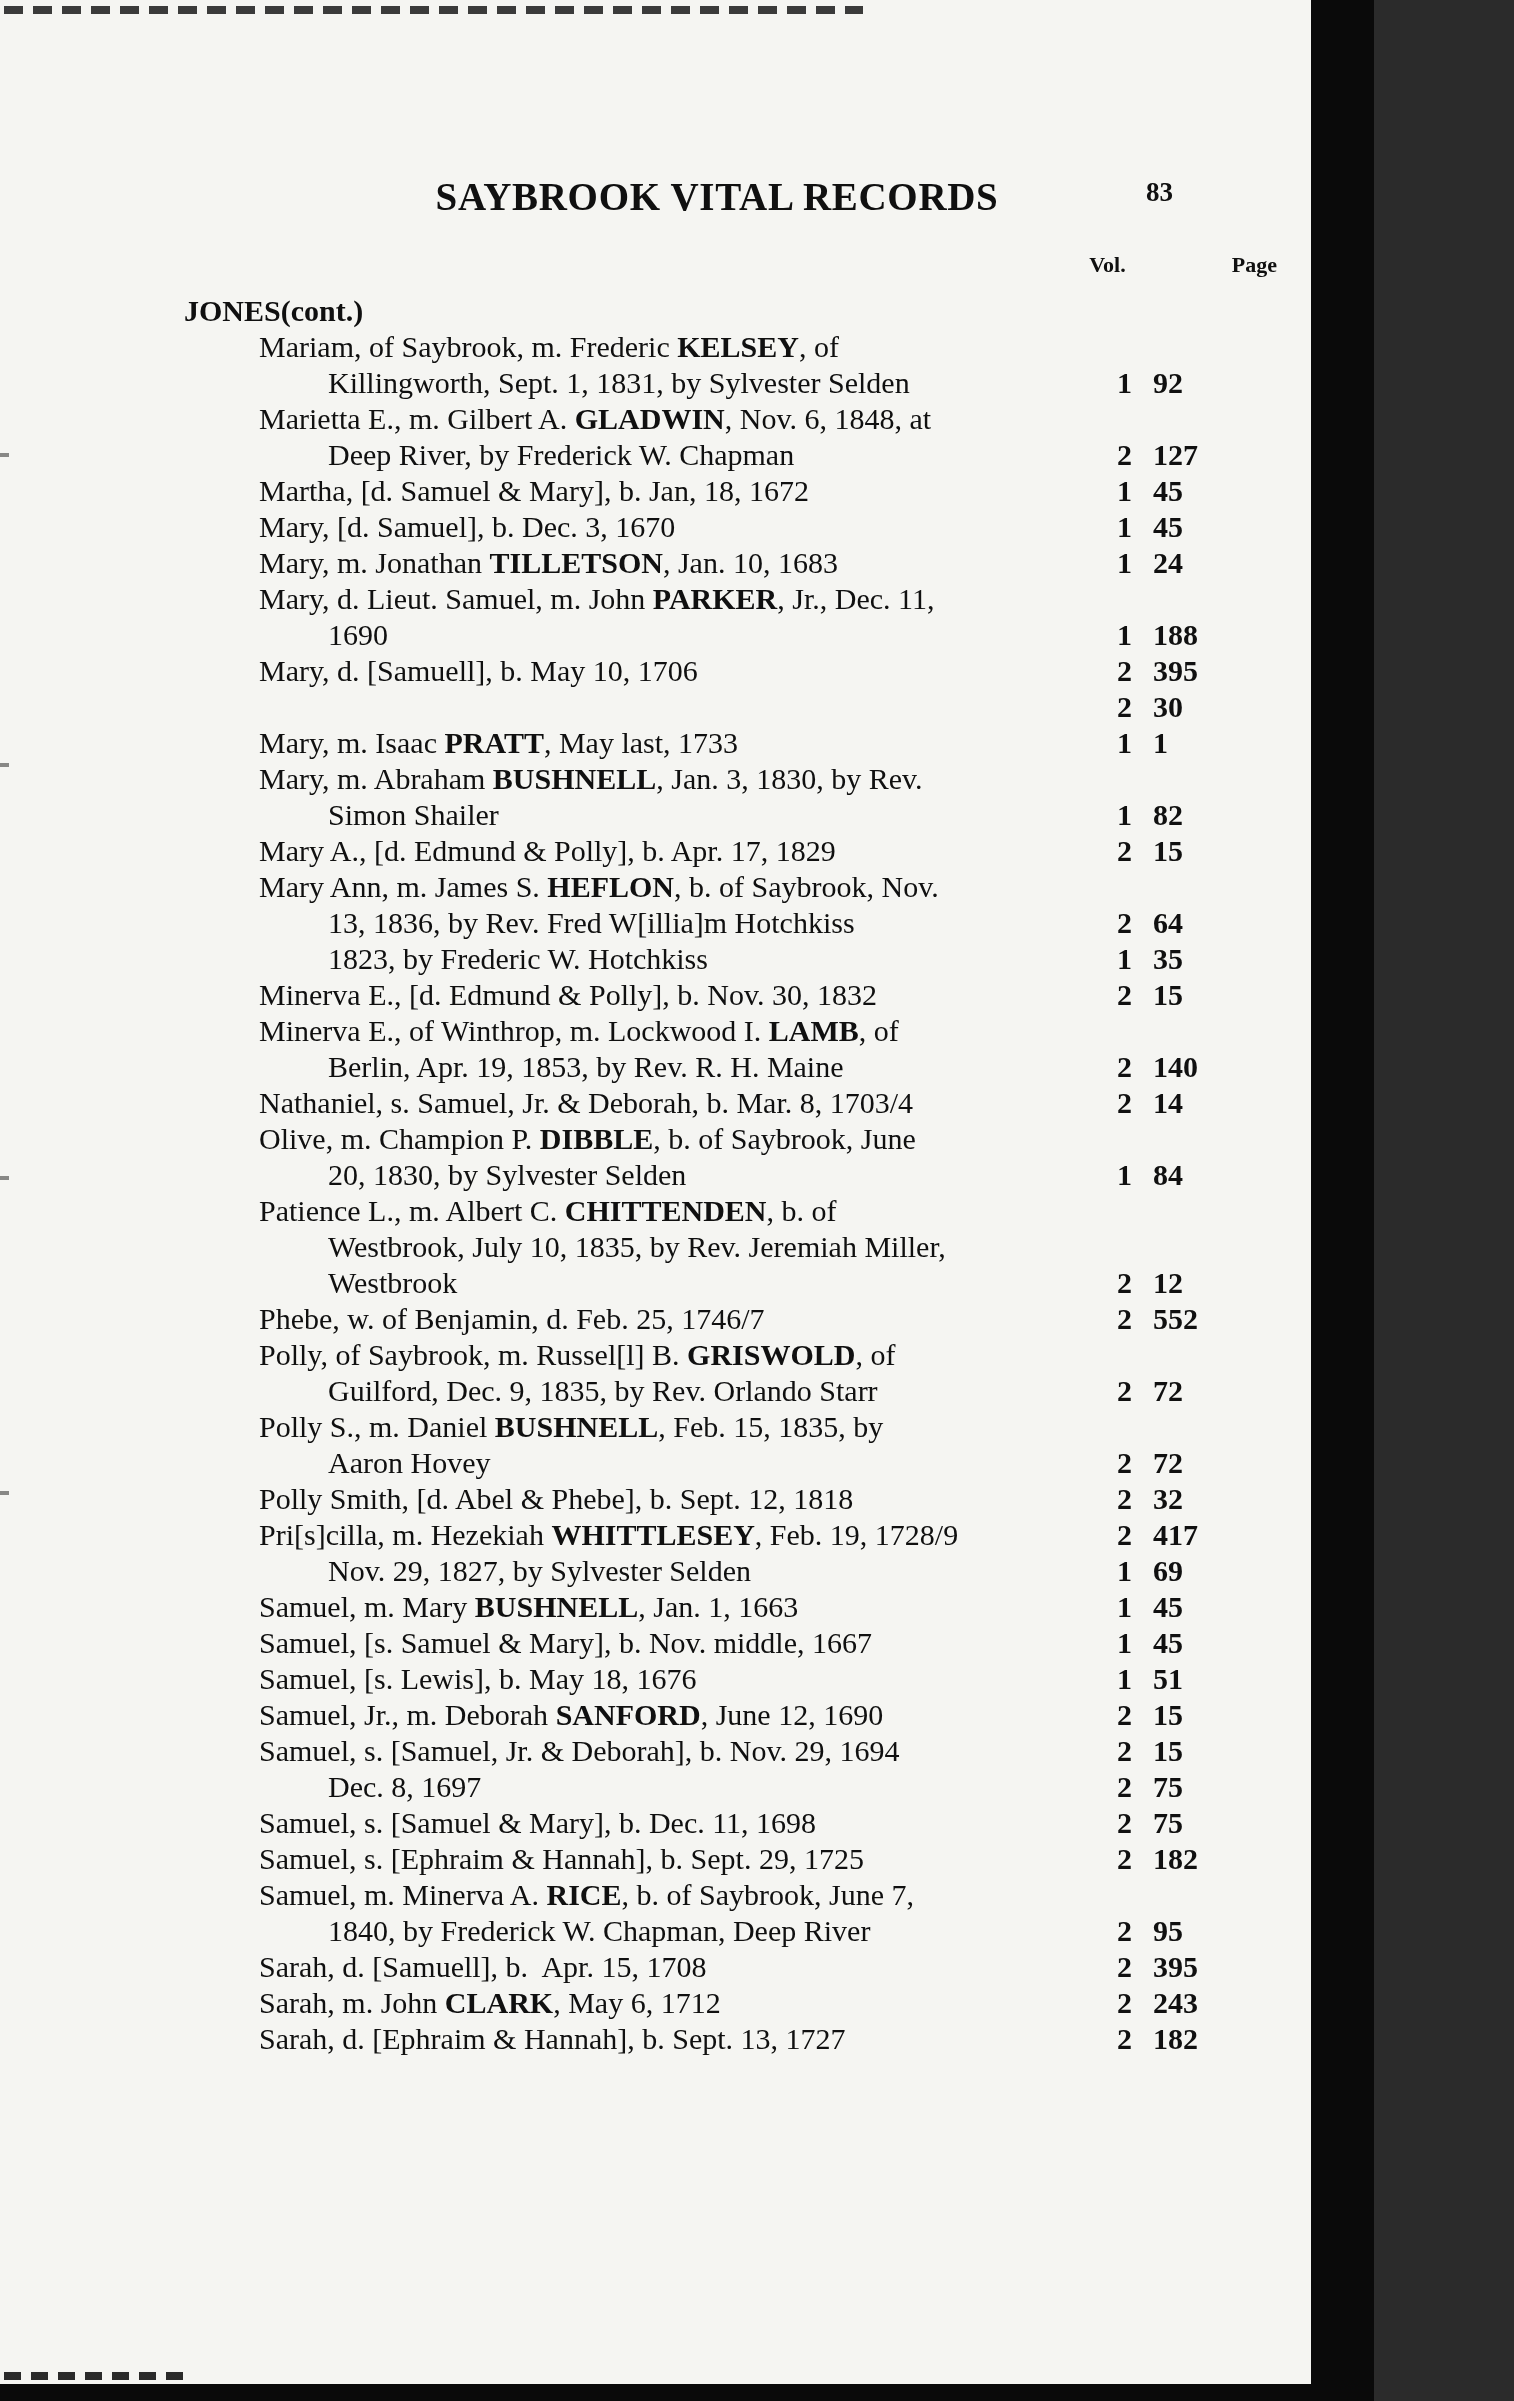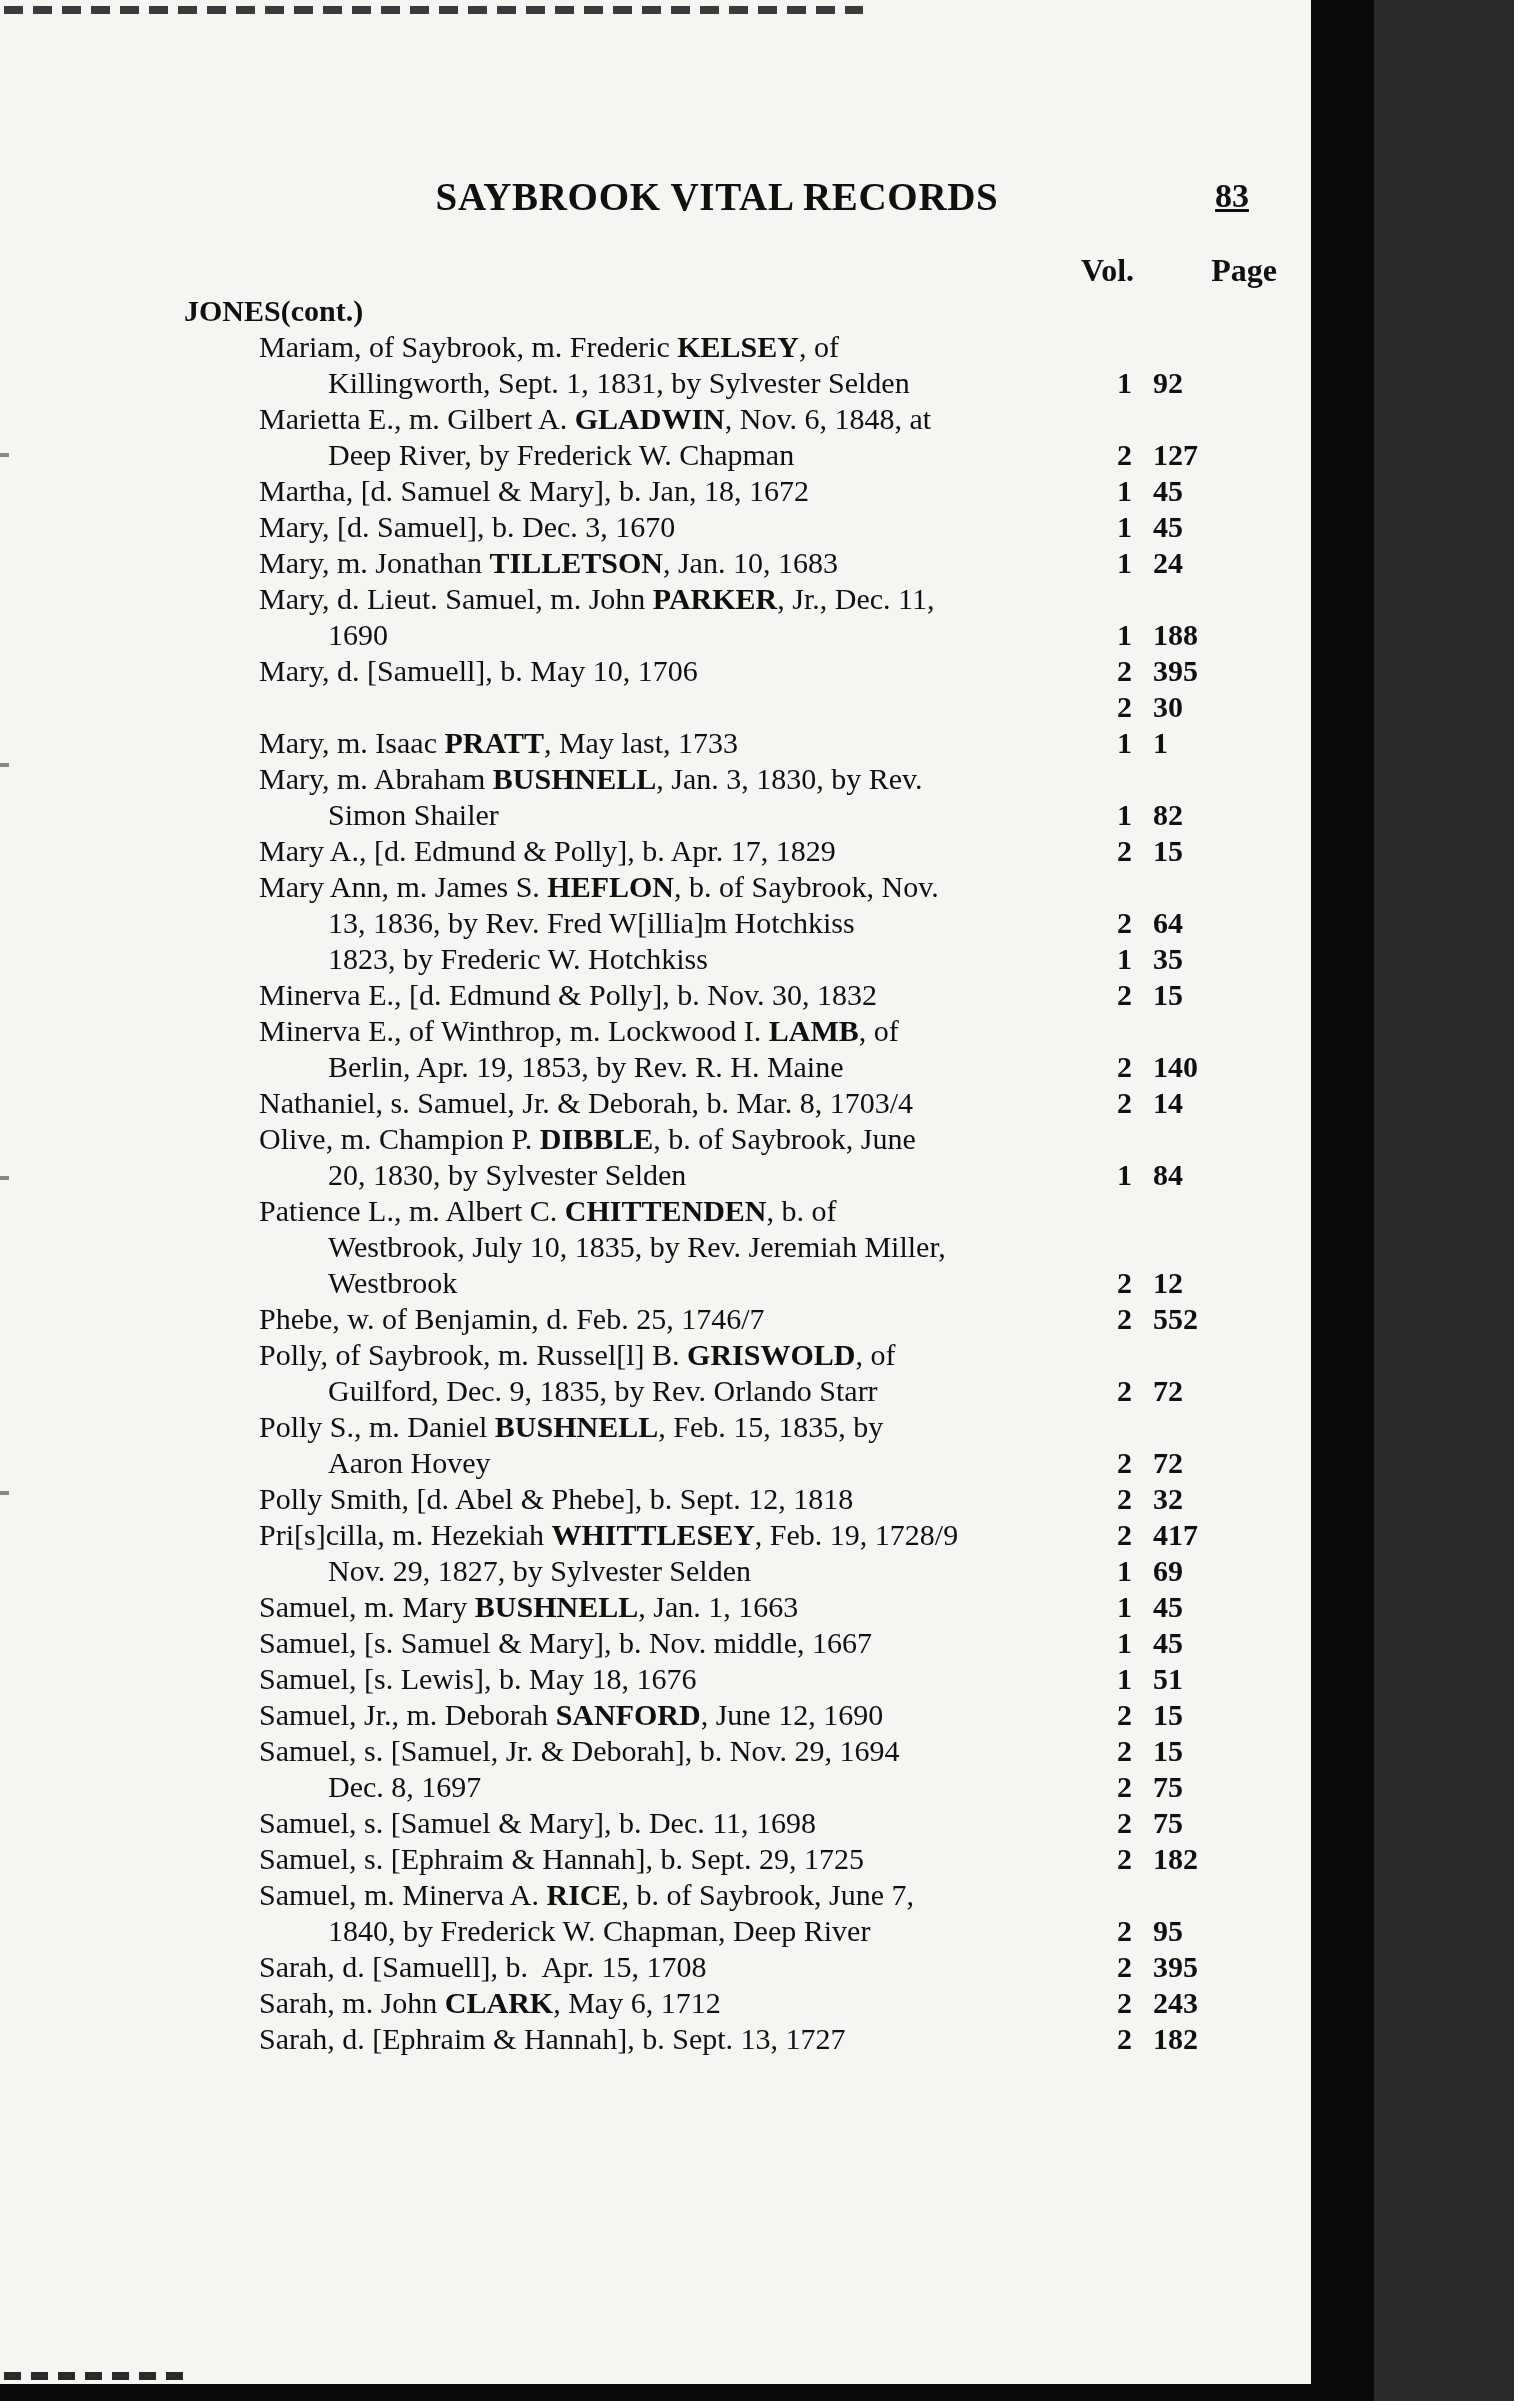--- a/index.html
+++ b/index.html
@@ -67,29 +67,28 @@
     text-align: center;
     font-size: 39px;
     font-weight: 700;
     letter-spacing: 0.7px;
     white-space: pre;
   }
   .pageno {
     position: absolute;
     left: 1146px; top: 177px;
     width: 103px;
-    text-align: right;
-    font-size: 34px;
-    font-weight: 700;
-    text-decoration: underline;
+    text-align: left;
+    font-size: 27px;
+    font-weight: 700;
   }
   .colhead {
     position: absolute;
     top: 252px;
-    font-size: 32px;
+    font-size: 22px;
     font-weight: 700;
   }
   .colhead.vol {
     left: 1075px; width: 65px;
     text-align: center;
   }
   .colhead.pg {
     left: 1174px; width: 103px;
     text-align: right;
   }

